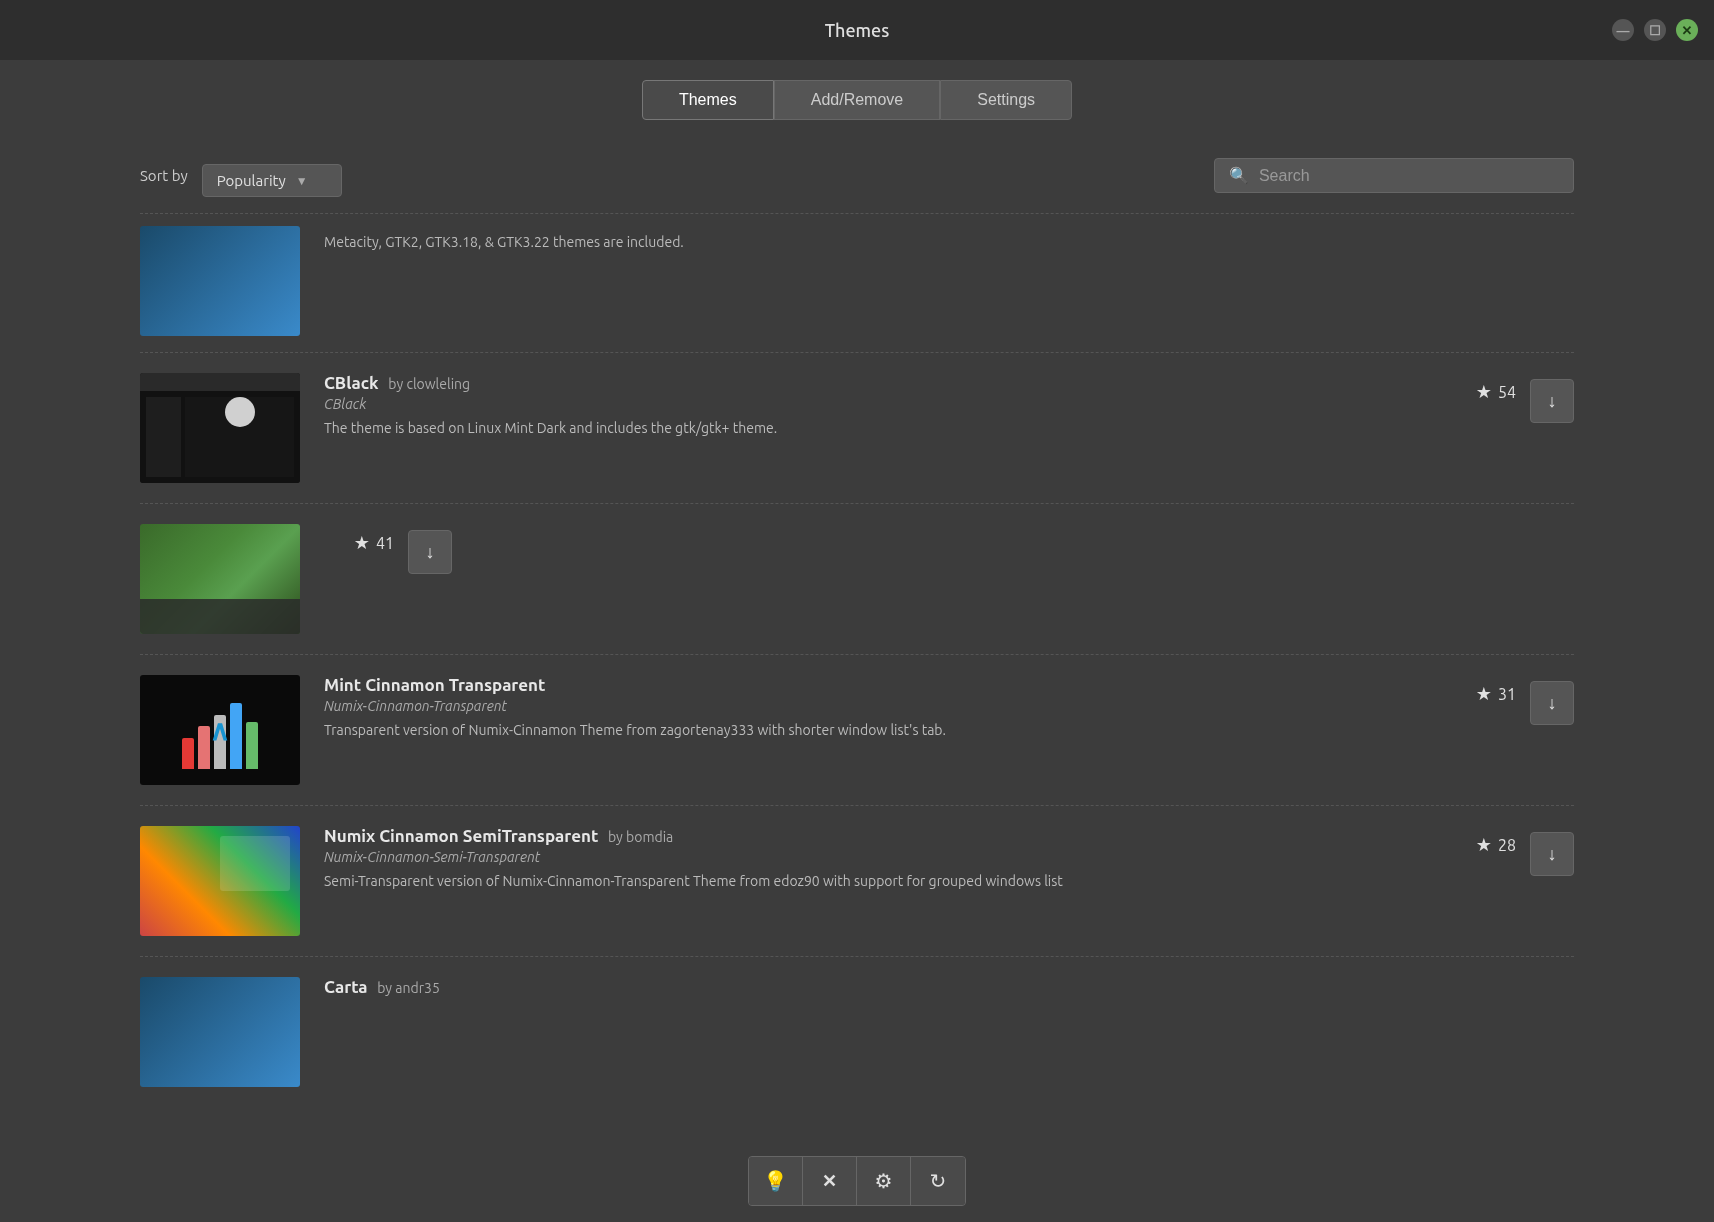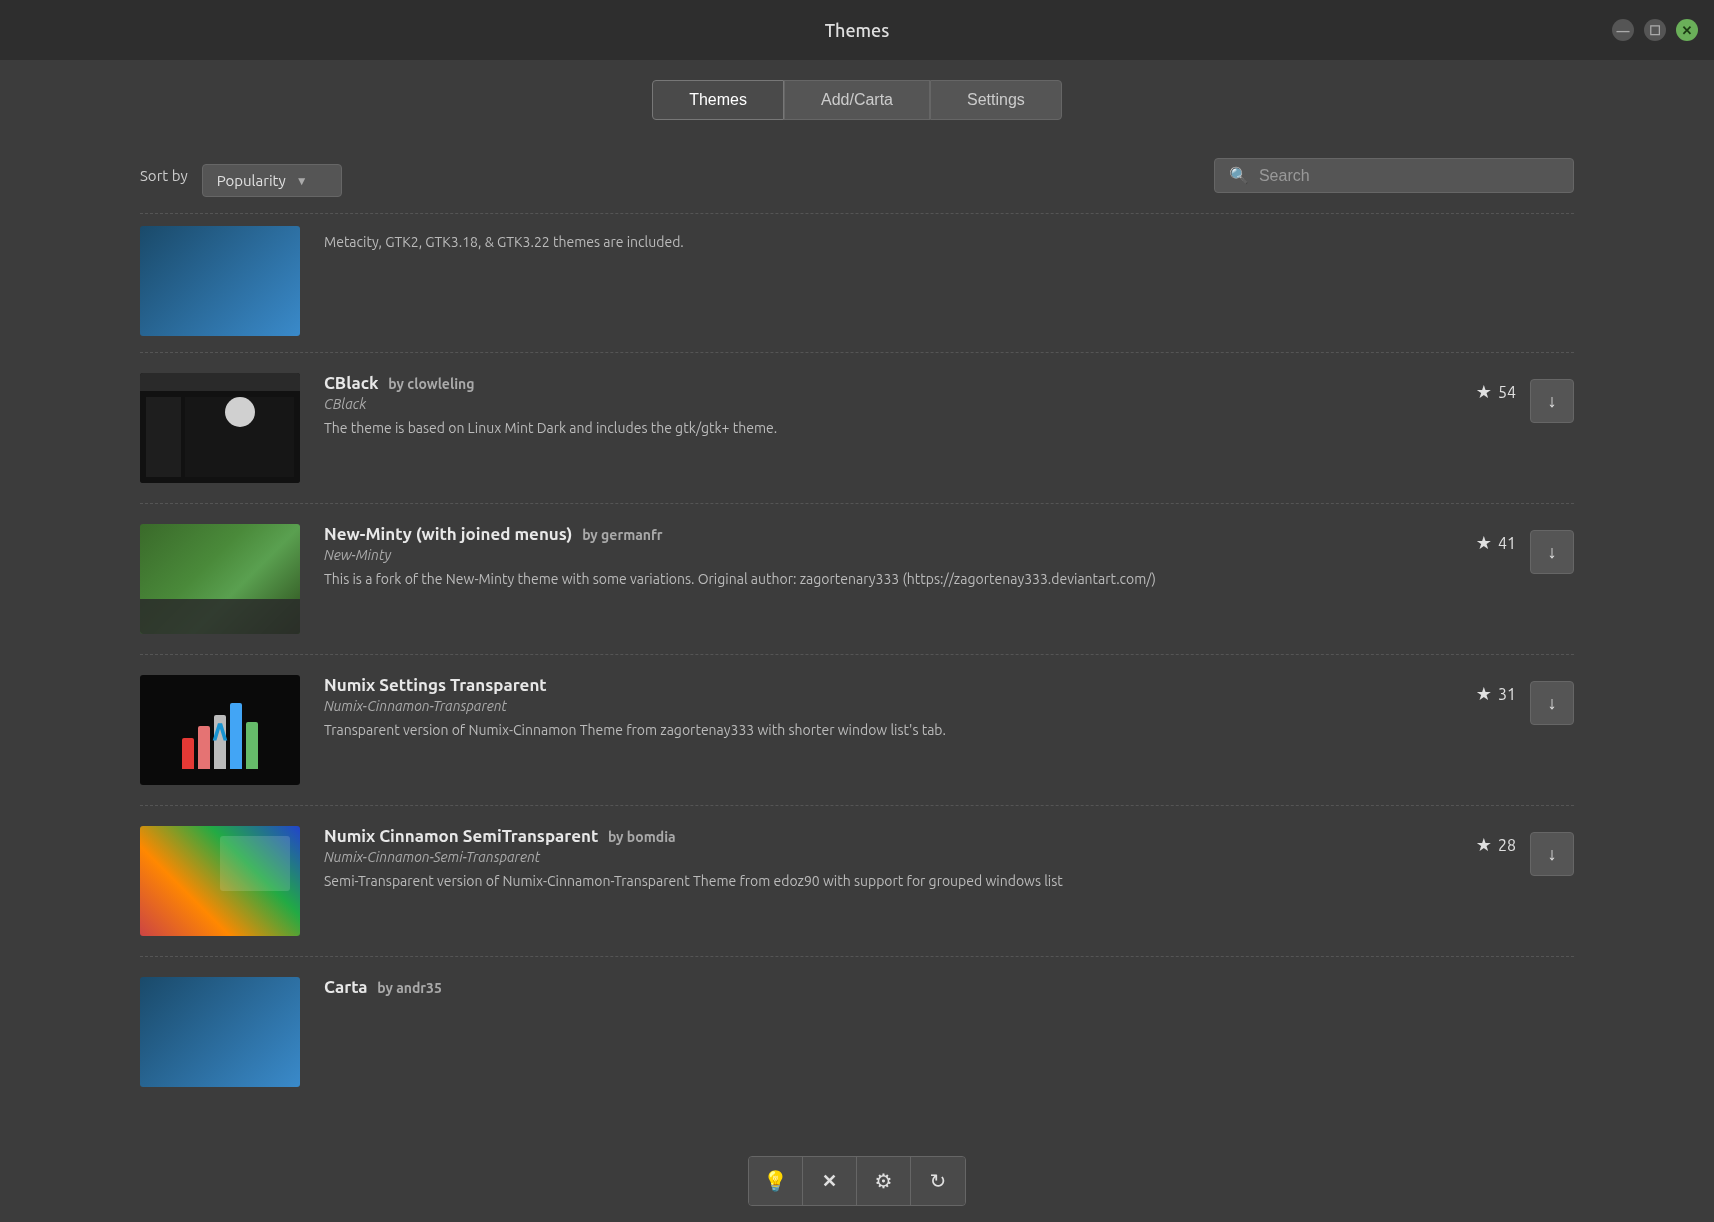--- a/index.html
+++ b/index.html
@@ -263,21 +263,21 @@
     }
     .theme-name {
       font-size: 17px;
       font-weight: bold;
       color: #e8e8e8;
       display: inline;
     }
     .theme-author {
       font-size: 14px;
       color: #aaa;
-      font-weight: bold;
+      font-weight: normal;
       margin-left: 6px;
     }
     .theme-subtitle {
       font-size: 14px;
       color: #aaa;
       font-style: italic;
       margin-top: 4px;
     }
     .theme-desc {
       font-size: 14px;
@@ -376,21 +376,21 @@
   <div class="titlebar-controls">
     <button class="titlebar-btn minimize">—</button>
     <button class="titlebar-btn maximize">☐</button>
     <button class="titlebar-btn close">✕</button>
   </div>
 </div>
 
 <div class="tabbar">
   <div class="tab-group">
     <button class="tab active">Themes</button>
-    <button class="tab">Add/Carta</button>
+    <button class="tab">Add/Remove</button>
     <button class="tab">Settings</button>
   </div>
 </div>
 
 <div class="toolbar">
   <div class="sort-section">
     <span class="sort-label">Sort by</span>
     <div class="sort-select">
       <span>Popularity</span>
       <span class="arrow">▼</span>
@@ -444,28 +444,20 @@
         </button>
       </div>
     </div>
 
     <div class="theme-item">
       <div class="theme-thumb">
         <div class="thumb-newminty">
           <div class="thumb-newminty-leaves"></div>
           <div class="thumb-newminty-overlay"></div>
         </div>
-      </div>
-      <div class="theme-info">
-        <div>
-          <span class="theme-name">New-Minty (with joined menus)</span>
-          <span class="theme-author">by germanfr</span>
-        </div>
-        <div class="theme-subtitle">New-Minty</div>
-        <div class="theme-desc">This is a fork of the New-Minty theme with some variations. Original author: zagortenary333 (https://zagortenay333.deviantart.com/)</div>
       </div>
       <div class="item-right">
         <div class="theme-rating">
           <span class="star-icon">★</span>
           <span class="rating-count">41</span>
         </div>
         <button class="download-btn">
           <span class="download-arrow">↓</span>
         </button>
       </div>
@@ -479,21 +471,21 @@
             <div class="thumb-bar" style="height:55%;background:#e57373;"></div>
             <div class="thumb-bar" style="height:70%;background:#bbb;"></div>
             <div class="thumb-bar" style="height:85%;background:#42a5f5;"></div>
             <div class="thumb-bar" style="height:60%;background:#66bb6a;"></div>
           </div>
           <div class="thumb-arch-logo">∧</div>
         </div>
       </div>
       <div class="theme-info">
         <div>
-          <span class="theme-name">Numix Settings Transparent</span>
+          <span class="theme-name">Mint Cinnamon Transparent</span>
           <span class="theme-author"></span>
         </div>
         <div class="theme-subtitle">Numix-Cinnamon-Transparent</div>
         <div class="theme-desc">Transparent version of Numix-Cinnamon Theme from zagortenay333 with shorter window list's tab.</div>
       </div>
       <div class="item-right">
         <div class="theme-rating">
           <span class="star-icon">★</span>
           <span class="rating-count">31</span>
         </div>

